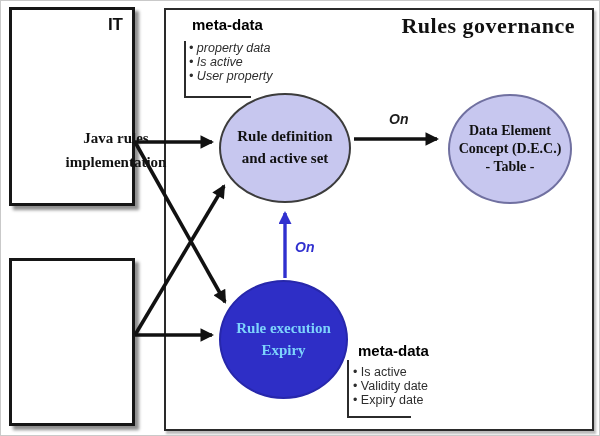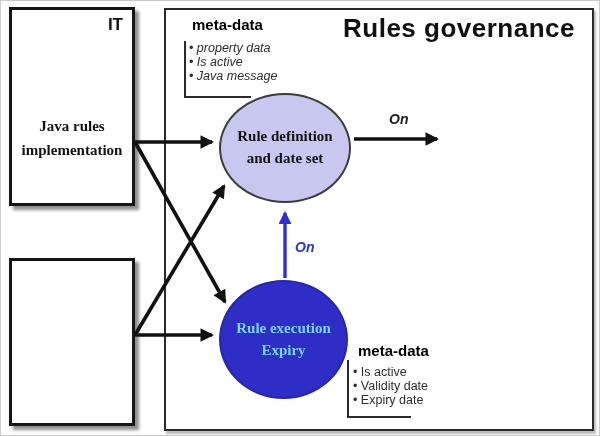--- a/index.html
+++ b/index.html
@@ -20,23 +20,23 @@
     position: absolute;
     left: 163px; top: 7px;
     width: 430px; height: 423px;
     border: 2px solid #2a2a2a;
     background: transparent;
     box-shadow: 2px 3px 2px rgba(60,60,60,0.35);
   }
   .gov-title {
     position: absolute;
     top: 12px; right: 24px;
-    font-family: Liberation Sans, sans-serif;
-    font-weight: bold;
-    font-size: 26px;
+    font-family: Liberation Serif, serif;
+    font-weight: bold;
+    font-size: 22px;
     color: #111;
     letter-spacing: 0.5px;
   }
 
   
   .it-box {
     position: absolute;
     background: #fff;
     border: 3px solid #161616;
     box-shadow: 4px 4px 3px #8f8f8f;
@@ -53,21 +53,21 @@
   .box-label {
     position: absolute;
     left: 0; width: 100%;
     text-align: center;
     font-family: "Liberation Serif", "DejaVu Serif", serif;
     font-weight: bold;
     font-size: 15px;
     color: #111;
     line-height: 24px;
   }
-  .box-java .box-label { top: 104px; }
+  .box-java .box-label { top: 116px; margin-left: 44px; }
 
   
   .node {
     position: absolute;
     border-radius: 50%;
     display: flex;
     flex-direction: column;
     align-items: center;
     justify-content: center;
     text-align: left;
@@ -157,21 +157,21 @@
   </div>
 
   <div class="it-box box-script">
     
   </div>
 
   <div class="meta-heading meta-top-heading">meta-data</div>
   <div class="meta-list meta-top-list">
     <div>property data</div>
     <div>Is active</div>
-    <div>Java message</div>
+    <div>User property</div>
   </div>
   <div class="meta-bracket meta-top-bracket"></div>
 
   <div class="meta-heading meta-bottom-heading">meta-data</div>
   <div class="meta-list meta-bottom-list">
     <div>Is active</div>
     <div>Validity date</div>
     <div>Expiry date</div>
   </div>
   <div class="meta-bracket meta-bottom-bracket"></div>
@@ -188,23 +188,28 @@
     <line x1="134" y1="141" x2="211" y2="141" stroke="#111111" stroke-width="3.6" marker-end="url(#ahBlack)"></line>
     <line x1="134" y1="141" x2="224" y2="301" stroke="#111111" stroke-width="3.6" marker-end="url(#ahBlack)"></line>
     <line x1="134" y1="334" x2="211" y2="334" stroke="#111111" stroke-width="3.6" marker-end="url(#ahBlack)"></line>
     <line x1="134" y1="334" x2="223" y2="185" stroke="#111111" stroke-width="3.6" marker-end="url(#ahBlack)"></line>
     <line x1="353" y1="138" x2="436" y2="138" stroke="#111111" stroke-width="3.6" marker-end="url(#ahBlack)"></line>
     <line x1="284" y1="277" x2="284" y2="212" stroke="#3030cf" stroke-width="3.4" marker-end="url(#ahBlue)"></line>
   </svg>
 
   <div class="node node-definition">
     <div>Rule definition</div>
-    <div>and date set</div>
-  </div>
-
+    <div>and active set</div>
+  </div>
+
+  <div class="node node-dec">
+    <div>Data Element</div>
+    <div>Concept (D.E.C.)</div>
+    <div>- Table -</div>
+  </div>
 
   <div class="node node-execution">
     <div>Rule execution</div>
     <div>Expiry</div>
   </div>
 
   <div class="edge-label edge-label-top">On</div>
   <div class="edge-label edge-label-vert">On</div>
 
 </div>

